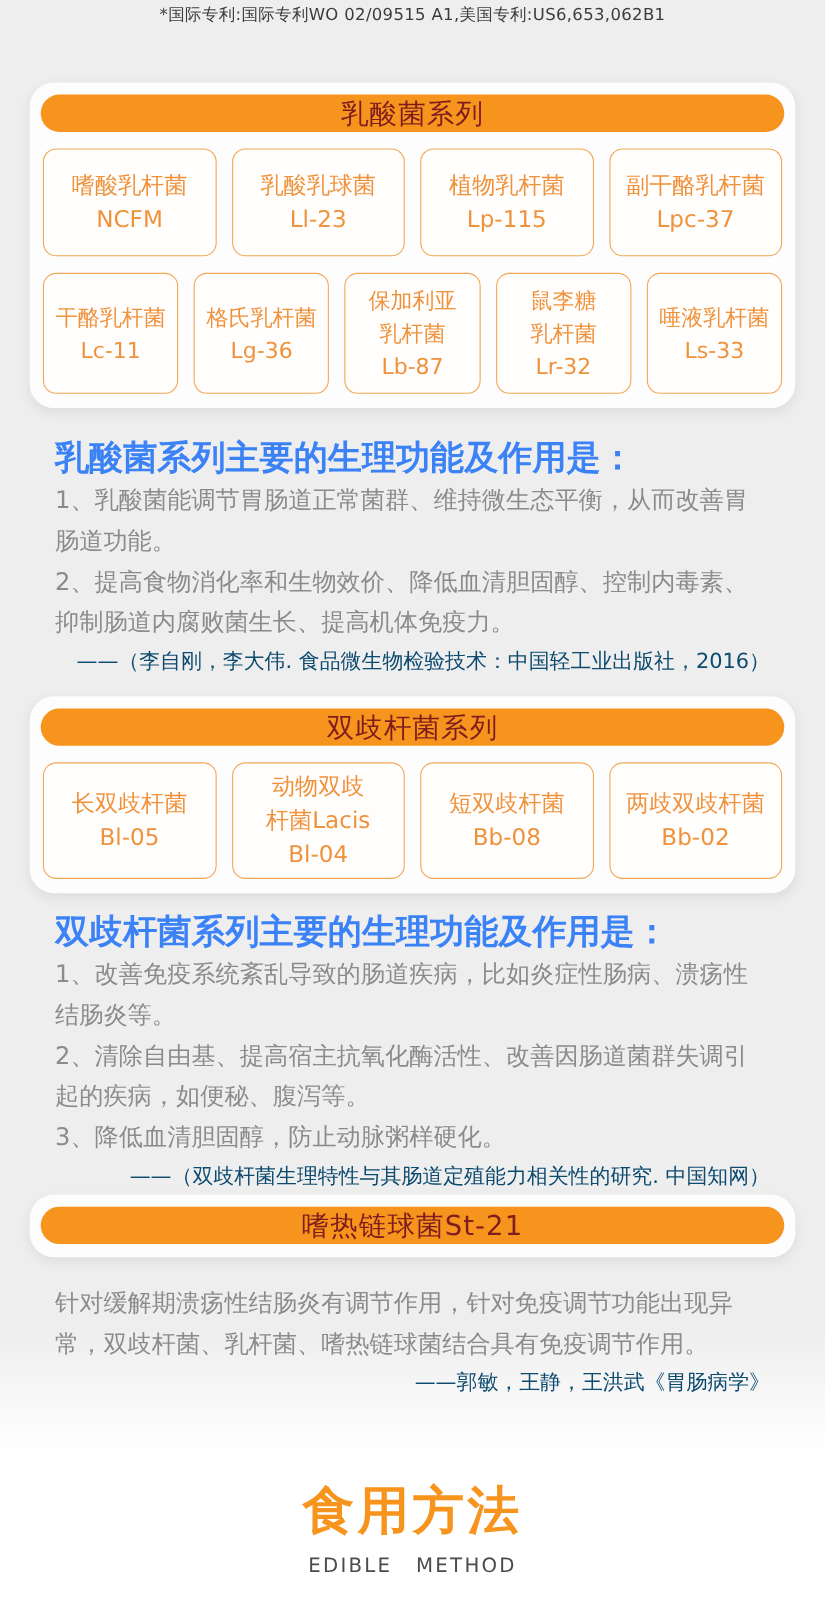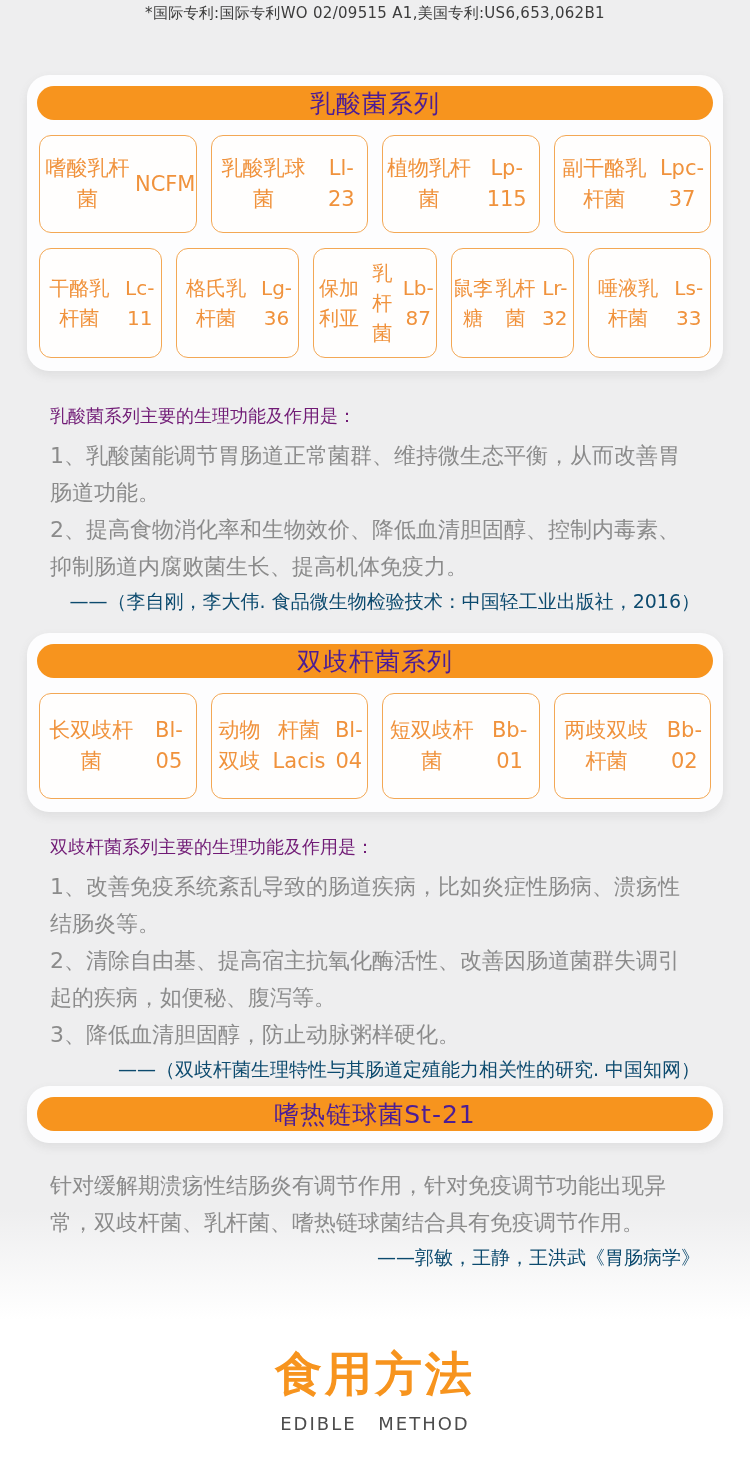--- a/index.html
+++ b/index.html
@@ -14,36 +14,36 @@
   .panel{
     margin:0 27px;background:#fdfdfe;border-radius:22px;
     padding:11px 10px 13px;box-shadow:0 4px 10px rgba(110,110,110,0.12);
   }
   .panel-1{margin-top:52px;}
   .panel-2{margin-top:15px;}
   .panel-3{padding:11px 10px 12px;}
   .banner{
     background:#f7941e;border-radius:17px;height:34px;
     display:flex;align-items:center;justify-content:center;
-    color:#4c1d95;font-size:25px;letter-spacing:1px;
+    color:#7f1d1d;font-size:25px;letter-spacing:1px;
   }
   .cards-row{display:flex;gap:14px;margin-top:15px;padding:0 2px;}
   .card{
     flex:1;background:#fffefd;border:1px solid #f3a855;border-radius:12px;
-    display:flex;flex-direction:row;align-items:center;justify-content:center;
+    display:flex;flex-direction:column;align-items:center;justify-content:center;
     color:#f0923c;font-size:21px;line-height:31px;text-align:center;
   }
   .row-1 .card{height:96px;}
   .row-2 .card{height:108px;font-size:20px;line-height:30px;}
   .panel-2 .card{height:104px;}
   .textblock{margin:26px 50px 0;color:#8b8b8b;font-size:22px;line-height:37px;}
   .textblock-2{margin-top:16px;}
   .textblock-3{margin-top:24px;}
   .textblock .heading{
-    margin:0 0 2px;font-size:18px;line-height:38px;color:#701a75;font-weight:normal;
+    margin:0 0 2px;font-size:31px;line-height:38px;color:#3b82f6;font-weight:bold;
   }
   .textblock p{margin:0;}
   .citation{
     text-align:right;font-size:19px;line-height:33px;margin-top:3px;color:#0c4a6e;
   }
   .footer{margin-top:70px;text-align:center;}
   .footer-cn{font-size:47px;font-weight:bold;color:#f7941e;letter-spacing:3px;line-height:60px;}
   .footer-en{margin-top:8px;font-size:18px;color:#4c4c4c;letter-spacing:2px;word-spacing:14px;line-height:24px;}
 </style>
 </head>
@@ -111,21 +111,21 @@
       <div>长双歧杆菌</div>
       <div>Bl-05</div>
     </div>
     <div class="card">
       <div>动物双歧</div>
       <div>杆菌Lacis</div>
       <div>Bl-04</div>
     </div>
     <div class="card">
       <div>短双歧杆菌</div>
-      <div>Bb-01</div>
+      <div>Bb-08</div>
     </div>
     <div class="card">
       <div>两歧双歧杆菌</div>
       <div>Bb-02</div>
     </div>
   </div>
 </div>
 
 <div class="textblock textblock-2">
   <p class="heading">双歧杆菌系列主要的生理功能及作用是：</p>

